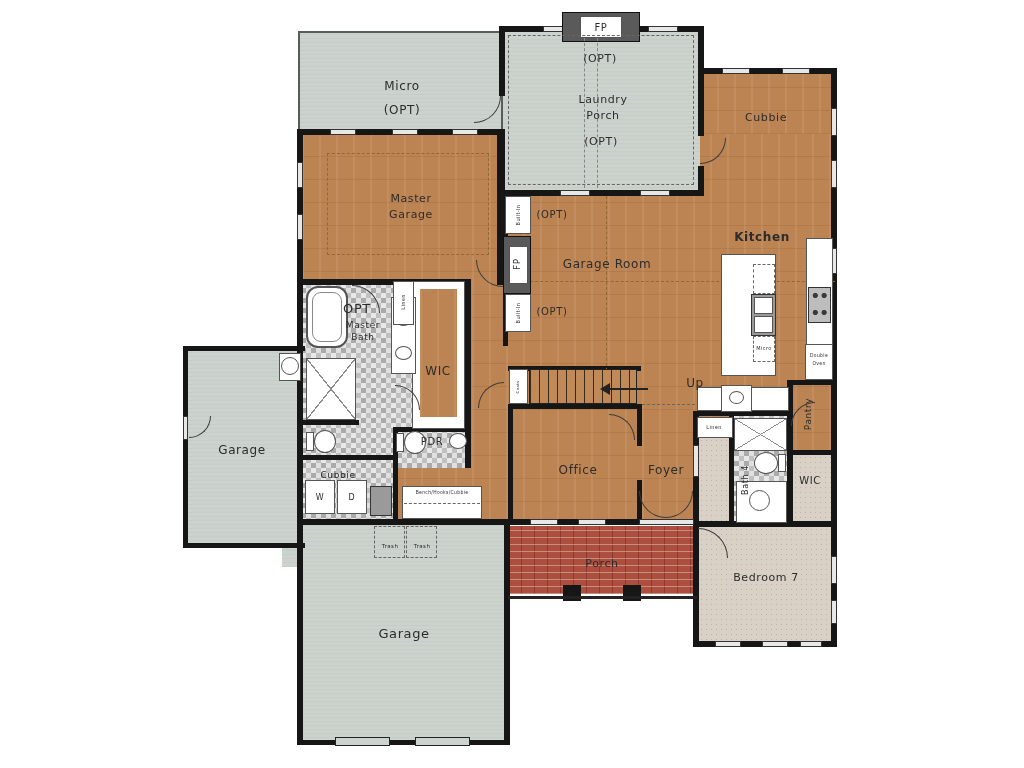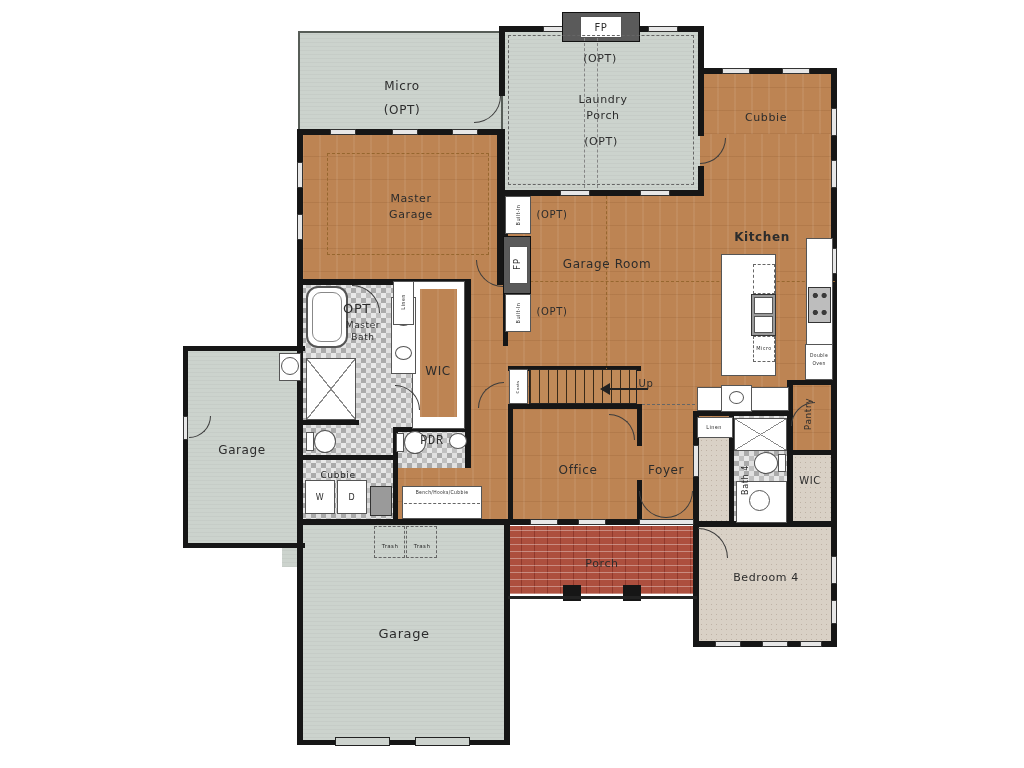--- a/index.html
+++ b/index.html
@@ -235,26 +235,26 @@
     <div class="label" style="left: 363px; top: 325px; font-size: 9px; transform: translate(-50%, -50%) rotate(0deg) scale(1);">Master</div>
     <div class="label" style="left: 363px; top: 337px; font-size: 9px; transform: translate(-50%, -50%) rotate(0deg) scale(1);">Bath</div>
     <div class="label" style="left: 403px; top: 302px; font-size: 8px; transform: translate(-50%, -50%) rotate(-90deg) scale(0.625);">Linen</div>
     <div class="label" style="left: 438px; top: 371px; font-size: 12px; transform: translate(-50%, -50%) rotate(0deg) scale(1);">WIC</div>
     <div class="label" style="left: 808px; top: 414px; font-size: 9px; transform: translate(-50%, -50%) rotate(-90deg) scale(1);">Pantry</div>
     <div class="label" style="left: 714px; top: 427px; font-size: 8px; transform: translate(-50%, -50%) rotate(0deg) scale(0.625);">Linen</div>
     <div class="label" style="left: 242px; top: 450px; font-size: 12px; transform: translate(-50%, -50%) rotate(0deg) scale(1);">Garage</div>
     <div class="label" style="left: 338px; top: 475px; font-size: 9px; transform: translate(-50%, -50%) rotate(0deg) scale(1);">Cubbie</div>
     <div class="label" style="left: 320px; top: 497px; font-size: 8px; transform: translate(-50%, -50%) rotate(0deg) scale(1);">W</div>
     <div class="label" style="left: 352px; top: 497px; font-size: 8px; transform: translate(-50%, -50%) rotate(0deg) scale(1);">D</div>
-    <div class="label" style="left: 432px; top: 441px; font-size: 12px; transform: translate(-50%, -50%) rotate(0deg) scale(1); font-family: Liberation Mono, monospace;">PDR</div>
+    <div class="label" style="left: 432px; top: 441px; font-size: 10px; transform: translate(-50%, -50%) rotate(0deg) scale(1);">PDR</div>
     <div class="label" style="left: 442px; top: 493px; font-size: 8px; transform: translate(-50%, -50%) rotate(0deg) scale(0.5625);">Bench/Hooks/Cubbie</div>
     <div class="label" style="left: 390px; top: 546px; font-size: 8px; transform: translate(-50%, -50%) rotate(0deg) scale(0.6875);">Trash</div>
     <div class="label" style="left: 422px; top: 546px; font-size: 8px; transform: translate(-50%, -50%) rotate(0deg) scale(0.6875);">Trash</div>
     <div class="label" style="left: 578px; top: 470px; font-size: 12px; transform: translate(-50%, -50%) rotate(0deg) scale(1);">Office</div>
     <div class="label" style="left: 666px; top: 470px; font-size: 12px; transform: translate(-50%, -50%) rotate(0deg) scale(1);">Foyer</div>
-    <div class="label" style="left: 624px; top: 383px; font-size: 10px; transform: translate(-50%, -50%) rotate(0deg) scale(1); padding-left: 44px;">Up</div>
+    <div class="label" style="left: 673px; top: 383px; font-size: 12px; transform: translate(-50%, -50%) rotate(0deg) scale(1); padding-left: 44px;">Up</div>
     <div class="label" style="left: 518px; top: 387px; font-size: 8px; transform: translate(-50%, -50%) rotate(-90deg) scale(0.5);">Coats</div>
     <div class="label" style="left: 745px; top: 480px; font-size: 8px; transform: translate(-50%, -50%) rotate(-90deg) scale(1);">Bath 4</div>
     <div class="label" style="left: 810px; top: 480px; font-size: 10px; transform: translate(-50%, -50%) rotate(0deg) scale(1);">WIC</div>
     <div class="label" style="left: 602px; top: 563px; font-size: 11px; transform: translate(-50%, -50%) rotate(0deg) scale(1);">Porch</div>
-    <div class="label" style="left: 766px; top: 577px; font-size: 11px; transform: translate(-50%, -50%) rotate(0deg) scale(1);">Bedroom 4</div>
+    <div class="label" style="left: 766px; top: 577px; font-size: 11px; transform: translate(-50%, -50%) rotate(0deg) scale(1);">Bedroom 7</div>
     <div class="label" style="left: 404px; top: 633px; font-size: 13px; transform: translate(-50%, -50%) rotate(0deg) scale(1);">Garage</div>
   </div>
 
 </body></html>

